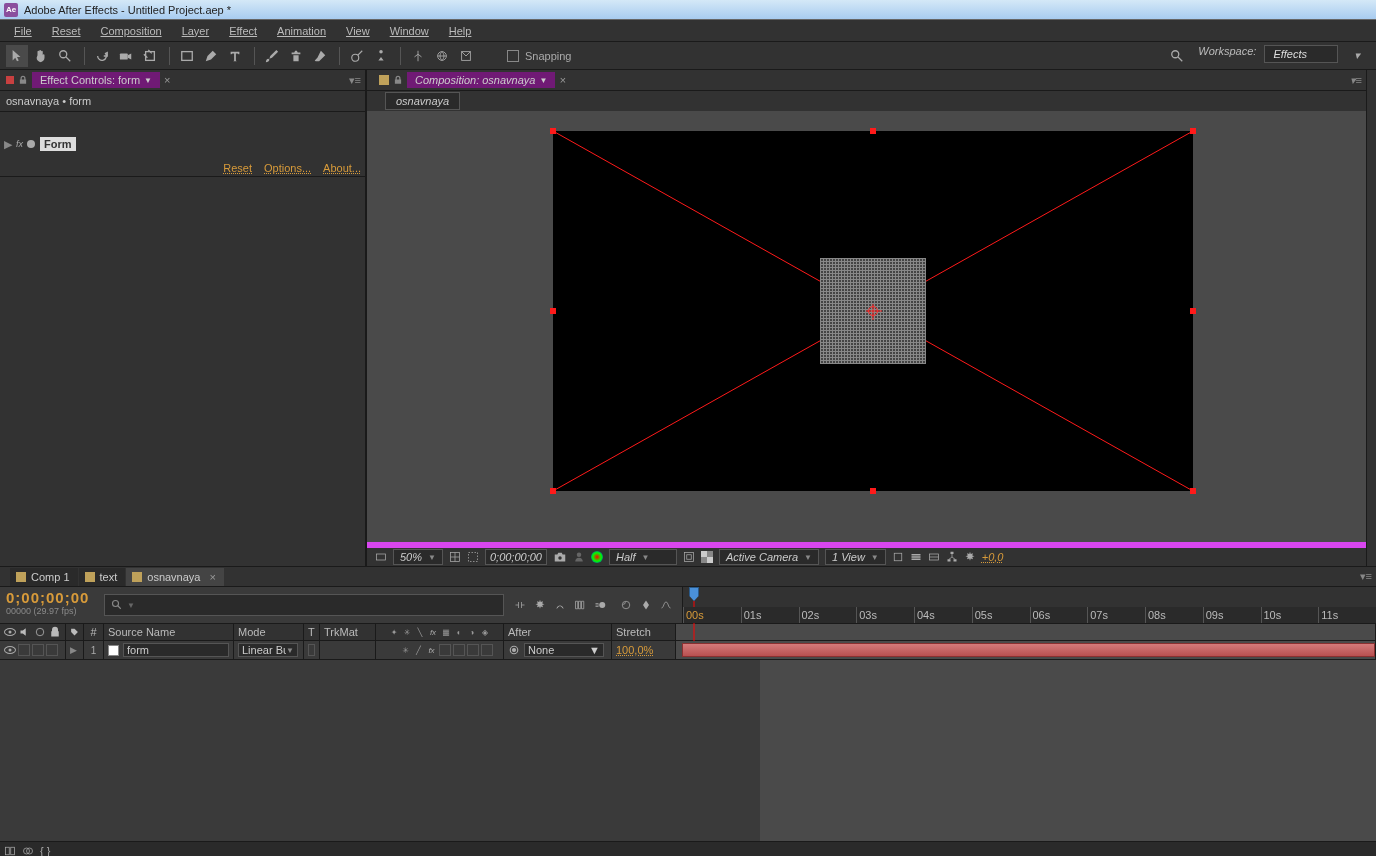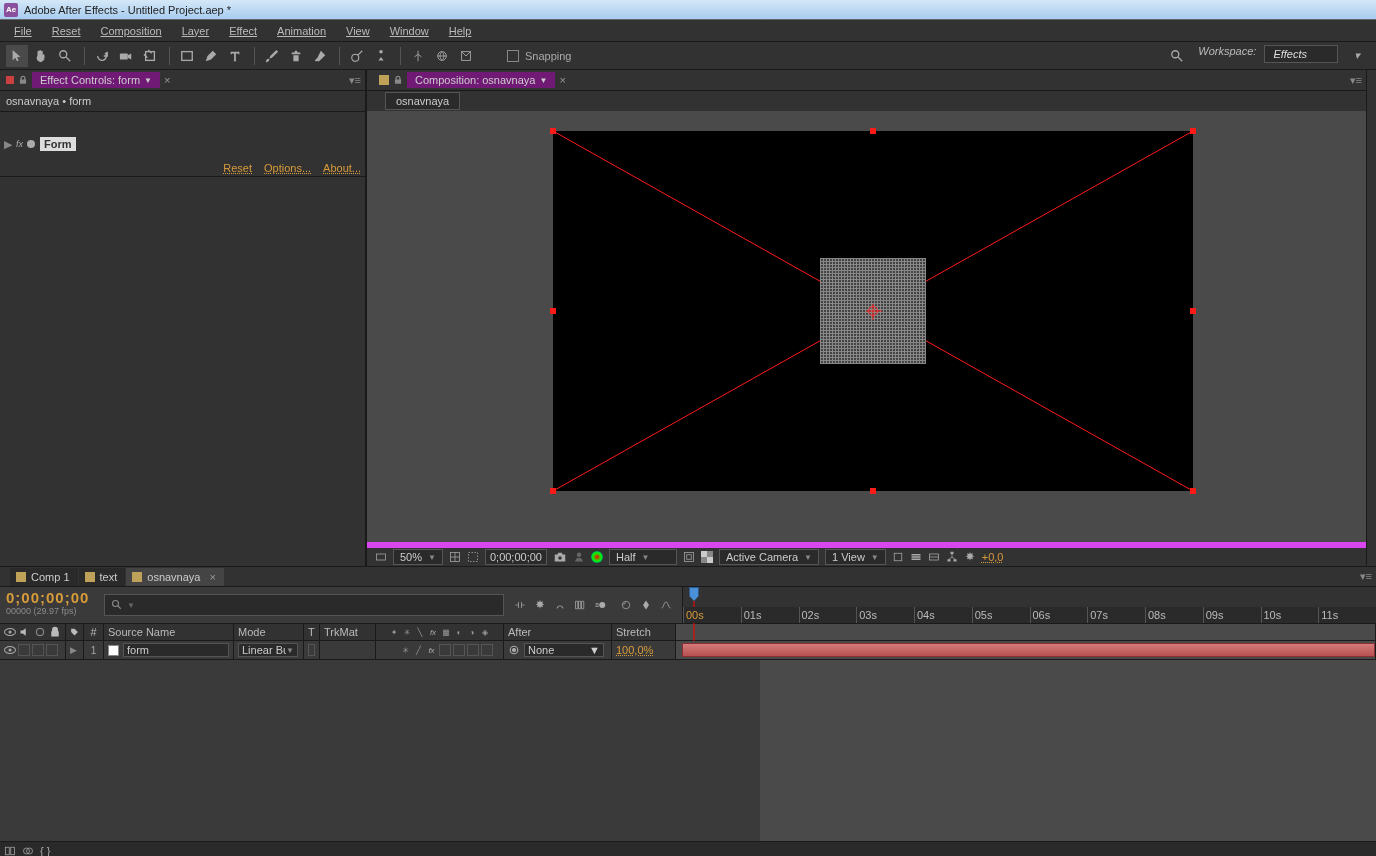--- a/index.html
+++ b/index.html
@@ -27,21 +27,21 @@
 .lock-icn { width:10px; height:10px; color:#888; }
 .tab-close { padding:0 4px; color:#999;}
 .path-line { padding:4px 6px; color:#ccc; border-bottom:1px solid #1a1a1a;}
 .fx-row { display:flex; align-items:center; padding:2px 4px; border-bottom:1px solid #1a1a1a;}
 .fx-arrow { color:#888; margin-right:4px; width:8px; display:inline-block; text-align:center;}
 .fx-icn { color:#aaa; font-size:9px; margin-right:3px; font-style:italic;}
 .fx-dot { width:10px; height:10px; display:inline-flex; align-items:center; justify-content:center; margin-right:4px; }
 .fx-name { background:#ddd; color:#333; padding:1px 4px; font-weight:bold;}
 .fx-links { margin-left:auto; display:flex; gap:12px; }
 .fx-link { color:#d89b3a; text-decoration:underline; text-decoration-style:dotted;margin-top:48px; }
-.comp-panel { flex:1; display:flex; flex-direction:column; background:#323232; border-left:1px solid #1a1a1a;}
+.comp-panel { flex:1; display:flex; flex-direction:column; background:#323232; border-left:1px solid #1a1a1a;font-style:italic;}
 .comp-subtab { padding:4px 0 4px 18px;}
 .comp-subtab-btn { background:#2a2a2a; padding:2px 10px; border:1px solid #555; color:#ccc;}
 .canvas-wrap { flex:1; background:#4a4a4a; position:relative; display:flex; align-items:center; justify-content:center; }
 .canvas-black { position:absolute; left:186px; top:20px; width:640px; height:360px; background:#000; }
 .handle { position:absolute; width:6px; height:6px; background:#ff1a1a; }
 .anchor { position:absolute; width:10px; height:10px; border:1px solid #ff2a2a; border-radius:50%; transform:translate(-50%,-50%);}
 .anchor::before,.anchor::after { content:""; position:absolute; background:#ff2a2a;}
 .anchor::before { left:50%; top:-3px; width:1px; height:16px; transform:translateX(-50%);}
 .anchor::after { top:50%; left:-3px; height:1px; width:16px; transform:translateY(-50%);}
 .grid-sq { position:absolute; width:106px; height:106px; background:repeating-linear-gradient(0deg,#888 0 1px,transparent 1px 3px),repeating-linear-gradient(90deg,#888 0 1px,transparent 1px 3px),#444;}

